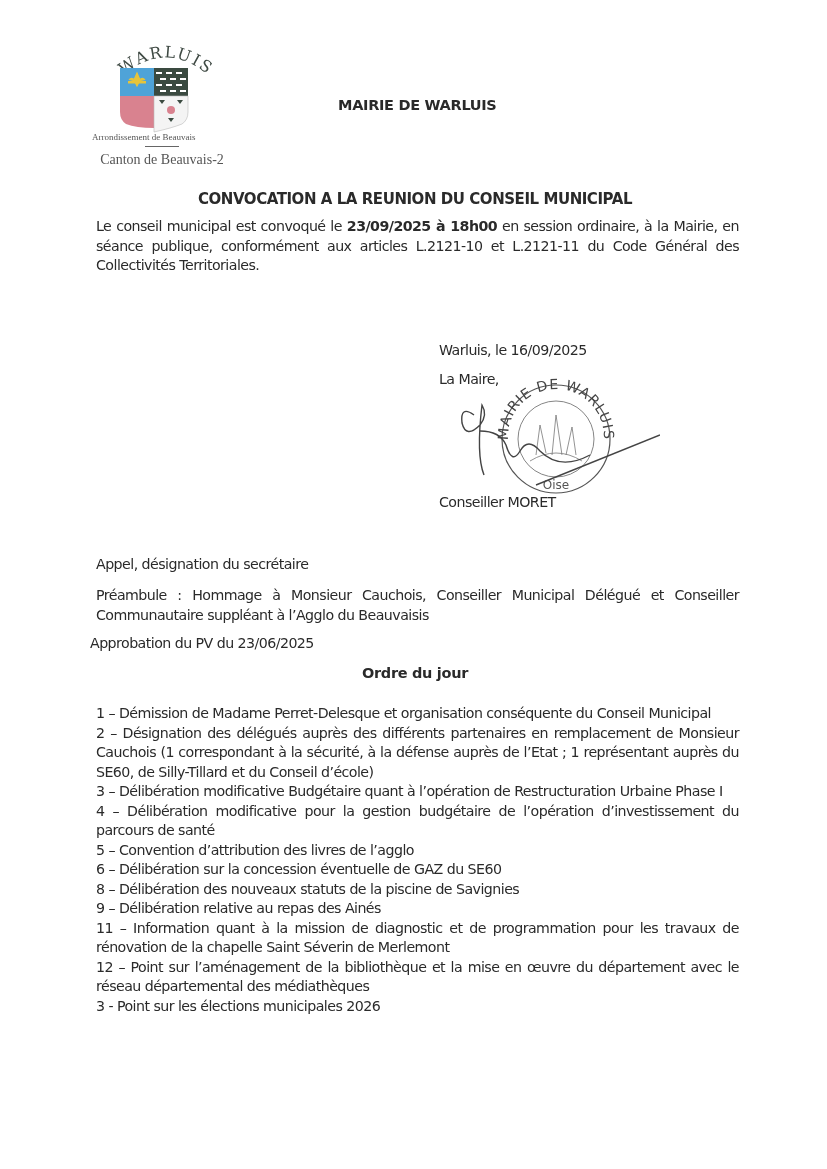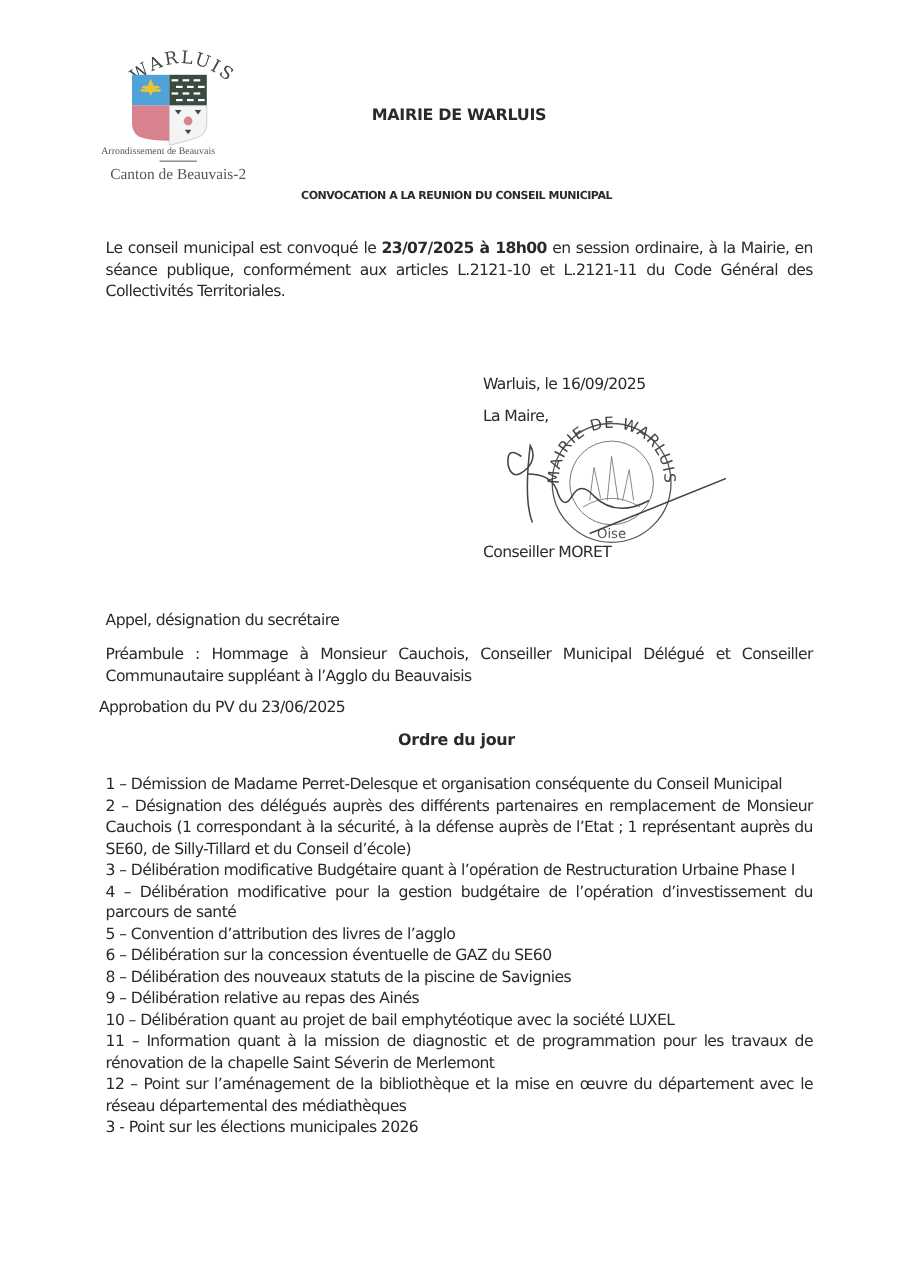--- a/index.html
+++ b/index.html
@@ -15,22 +15,22 @@
   #logo { left: 96px; top: 40px; width: 140px; height: 130px; }
   #logo .arc-text { font-family: "DejaVu Serif", serif; }
   #logo-caption1 { left: 92px; top: 132px; width: 140px; text-align: left;
     font-family: "Liberation Serif", serif; font-size: 9px; color: #555; letter-spacing: 0; }
   #logo-rule { left: 145px; top: 146px; width: 34px; height: 1px; background: #666; }
   #logo-caption2 { left: 92px; top: 152px; width: 140px; text-align: center;
     font-family: "Liberation Serif", serif; font-size: 14px; color: #555; letter-spacing: 0; }
 
   #mairie-title { left: 338px; top: 97px; font-weight: bold; font-size: 14.5px; letter-spacing: -0.3px; }
 
-  #convocation-title { left: 80px; width: 670px; top: 173px; text-align: center;
-    font-weight: bold; font-size: 10px; letter-spacing: -0.45px; }
+  #convocation-title { left: 80px; width: 670px; top: 190px; text-align: center;
+    font-weight: bold; font-size: 15px; letter-spacing: -0.45px; }
 
   #intro { left: 96px; width: 643px; top: 217px; }
   #intro b { font-weight: bold; }
 
   #place-date { left: 439px; top: 341px; }
   #mayor-label { left: 439px; top: 370px; }
   #seal { left: 440px; top: 375px; width: 220px; height: 120px; }
   #mayor-name { left: 439px; top: 493px; }
 
   #appel { left: 96px; top: 555px; }
@@ -88,21 +88,21 @@
   </svg>
 </div>
 <div id="logo-caption1" class="abs">Arrondissement de Beauvais</div>
 <div id="logo-rule" class="abs"></div>
 <div id="logo-caption2" class="abs">Canton de Beauvais-2</div>
 
 <div id="mairie-title" class="abs">MAIRIE DE WARLUIS</div>
 
 <div id="convocation-title" class="abs">CONVOCATION A LA REUNION DU CONSEIL MUNICIPAL</div>
 
-<div id="intro" class="abs txt just"><span>Le conseil municipal est convoqué le </span><b>23/07/2025 à 18h00</b><span> en session ordinaire, à la Mairie, en séance publique, conformément aux articles L.2121-10 et L.2121-11 du Code Général des Collectivités Territoriales.</span></div>
+<div id="intro" class="abs txt just"><span>Le conseil municipal est convoqué le </span><b>23/09/2025 à 18h00</b><span> en session ordinaire, à la Mairie, en séance publique, conformément aux articles L.2121-10 et L.2121-11 du Code Général des Collectivités Territoriales.</span></div>
 
 <div id="place-date" class="abs txt">Warluis, le 16/09/2025</div>
 <div id="mayor-label" class="abs txt">La Maire,</div>
 
 <div id="seal" class="abs">
   <svg width="220" height="120" viewBox="0 0 220 120">
     <defs>
       <path id="sealTop" d="M 68 62 A 48 48 0 0 1 164 62" fill="none"></path>
     </defs>
     <g>
@@ -135,17 +135,16 @@
 
 <ul id="agenda" class="abs txt">
   <li class="just">1 – Démission de Madame Perret-Delesque et organisation conséquente du Conseil Municipal</li>
   <li class="just">2 – Désignation des délégués auprès des différents partenaires en remplacement de Monsieur Cauchois (1 correspondant à la sécurité, à la défense auprès de l’Etat ; 1 représentant auprès du SE60, de Silly-Tillard et du Conseil d’école)</li>
   <li class="just">3 – Délibération modificative Budgétaire quant à l’opération de Restructuration Urbaine Phase I</li>
   <li class="just">4 – Délibération modificative pour la gestion budgétaire de l’opération d’investissement du parcours de santé</li>
   <li class="just">5 – Convention d’attribution des livres de l’agglo</li>
   <li class="just">6 – Délibération sur la concession éventuelle de GAZ du SE60</li>
   <li class="just">8 – Délibération des nouveaux statuts de la piscine de Savignies</li>
   <li class="just">9 – Délibération relative au repas des Ainés</li>
-  <li class="just">10 – Délibération quant au projet de bail emphytéotique avec la société LUXEL</li>
   <li class="just">11 – Information quant à la mission de diagnostic et de programmation pour les travaux de rénovation de la chapelle Saint Séverin de Merlemont</li>
   <li class="just">12 – Point sur l’aménagement de la bibliothèque et la mise en œuvre du département avec le réseau départemental des médiathèques</li>
   <li class="just">3 -  Point sur les élections municipales 2026</li>
 </ul>
 
 </body></html>

